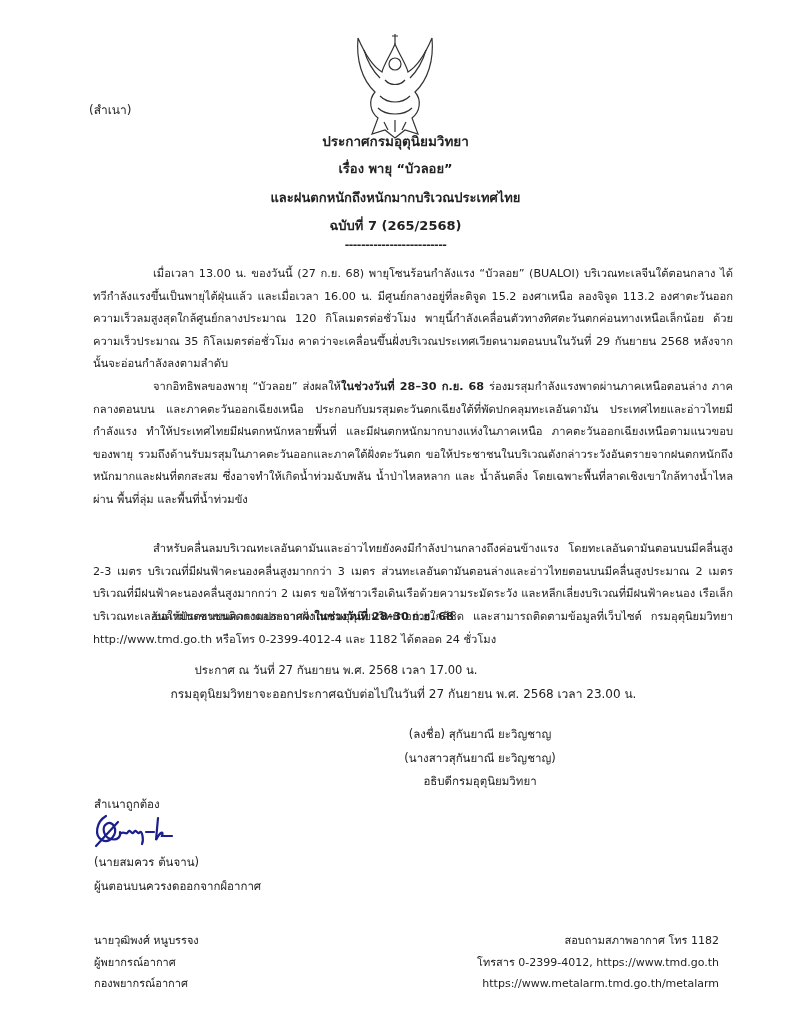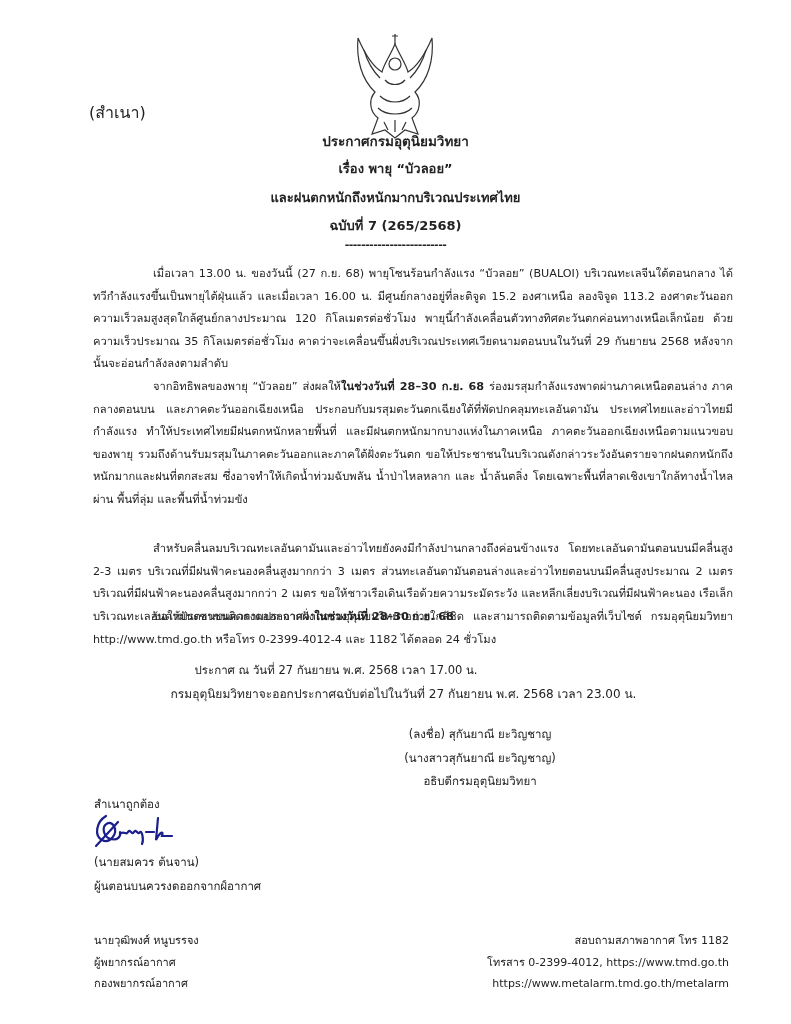--- a/index.html
+++ b/index.html
@@ -3,21 +3,21 @@
 <meta charset="utf-8">
 <style>
   html, body { margin:0; padding:0; background:#ffffff; }
   body {
     width:791px; height:1024px; position:relative; overflow:hidden;
     font-family:"DejaVu Sans", "Liberation Sans", sans-serif;
     color:#222; font-size:11.5px;
   }
   .abs { position:absolute; }
   .emblem { left:340px; top:30px; width:110px; height:115px; }
-  .copy-mark { left:89px; top:100px; font-size:16px; }
+  .copy-mark { left:89px; top:100px; font-size:12px; }
   .center { left:0; width:791px; text-align:center; }
   .t1 { top:130px; font-size:13.5px; font-weight:bold; }
   .t2 { top:158px; font-size:13px; font-weight:bold; }
   .t3 { top:187px; font-size:13px; font-weight:bold; }
   .t4 { top:215px; font-size:13px; font-weight:bold; }
   .t5 { top:238px; font-size:11px; font-weight:bold; letter-spacing:-0.5px; }
   .body-text {
     left:93px; width:640px; font-size:11.2px; line-height:22.5px;
   }
   .para { text-align:justify; text-align-last:left; }
@@ -28,21 +28,21 @@
   .p4 { top:606px; }
   b { font-weight:bold; }
   .issued1 { left:0; width:672px; top:661px; text-align:center; font-size:11.5px; }
   .issued2 { left:8px; width:791px; top:684px; text-align:center; font-size:12px; }
   .sig-block { left:340px; width:280px; text-align:center; font-size:11.5px; line-height:23.5px; top:723px; }
   .cert { left:94px; top:795px; font-size:11.5px; }
   .signature { left:92px; top:812px; width:100px; height:38px; }
   .cert-name { left:94px; top:853px; font-size:11.5px; }
   .cert-title { left:94px; top:877px; font-size:11.5px; }
   .footer-left { left:94px; top:930px; font-size:11px; line-height:21.5px; }
-  .footer-right { right:62px; top:930px; font-size:11px; line-height:21.5px; text-align:right; }
+  .footer-right { right:72px; top:930px; font-size:11px; line-height:21.5px; text-align:right; }
 </style>
 </head>
 <body>
 
 <div class="abs emblem">
   <svg width="110" height="115" viewBox="0 0 110 115">
     <g fill="none" stroke="#333" stroke-width="1.2">
       <path d="M18 8 C16 30 22 50 35 62 C28 70 30 82 38 88 L32 104 L45 100 L55 108 L65 100 L78 104 L72 88 C80 82 82 70 75 62 C88 50 94 30 92 8 C86 22 78 36 68 42 C66 34 60 26 55 14 C50 26 44 34 42 42 C32 36 24 22 18 8 Z"></path>
       <path d="M55 14 L55 4 M52 6 L58 6"></path>
       <circle cx="55" cy="34" r="6"></circle>

